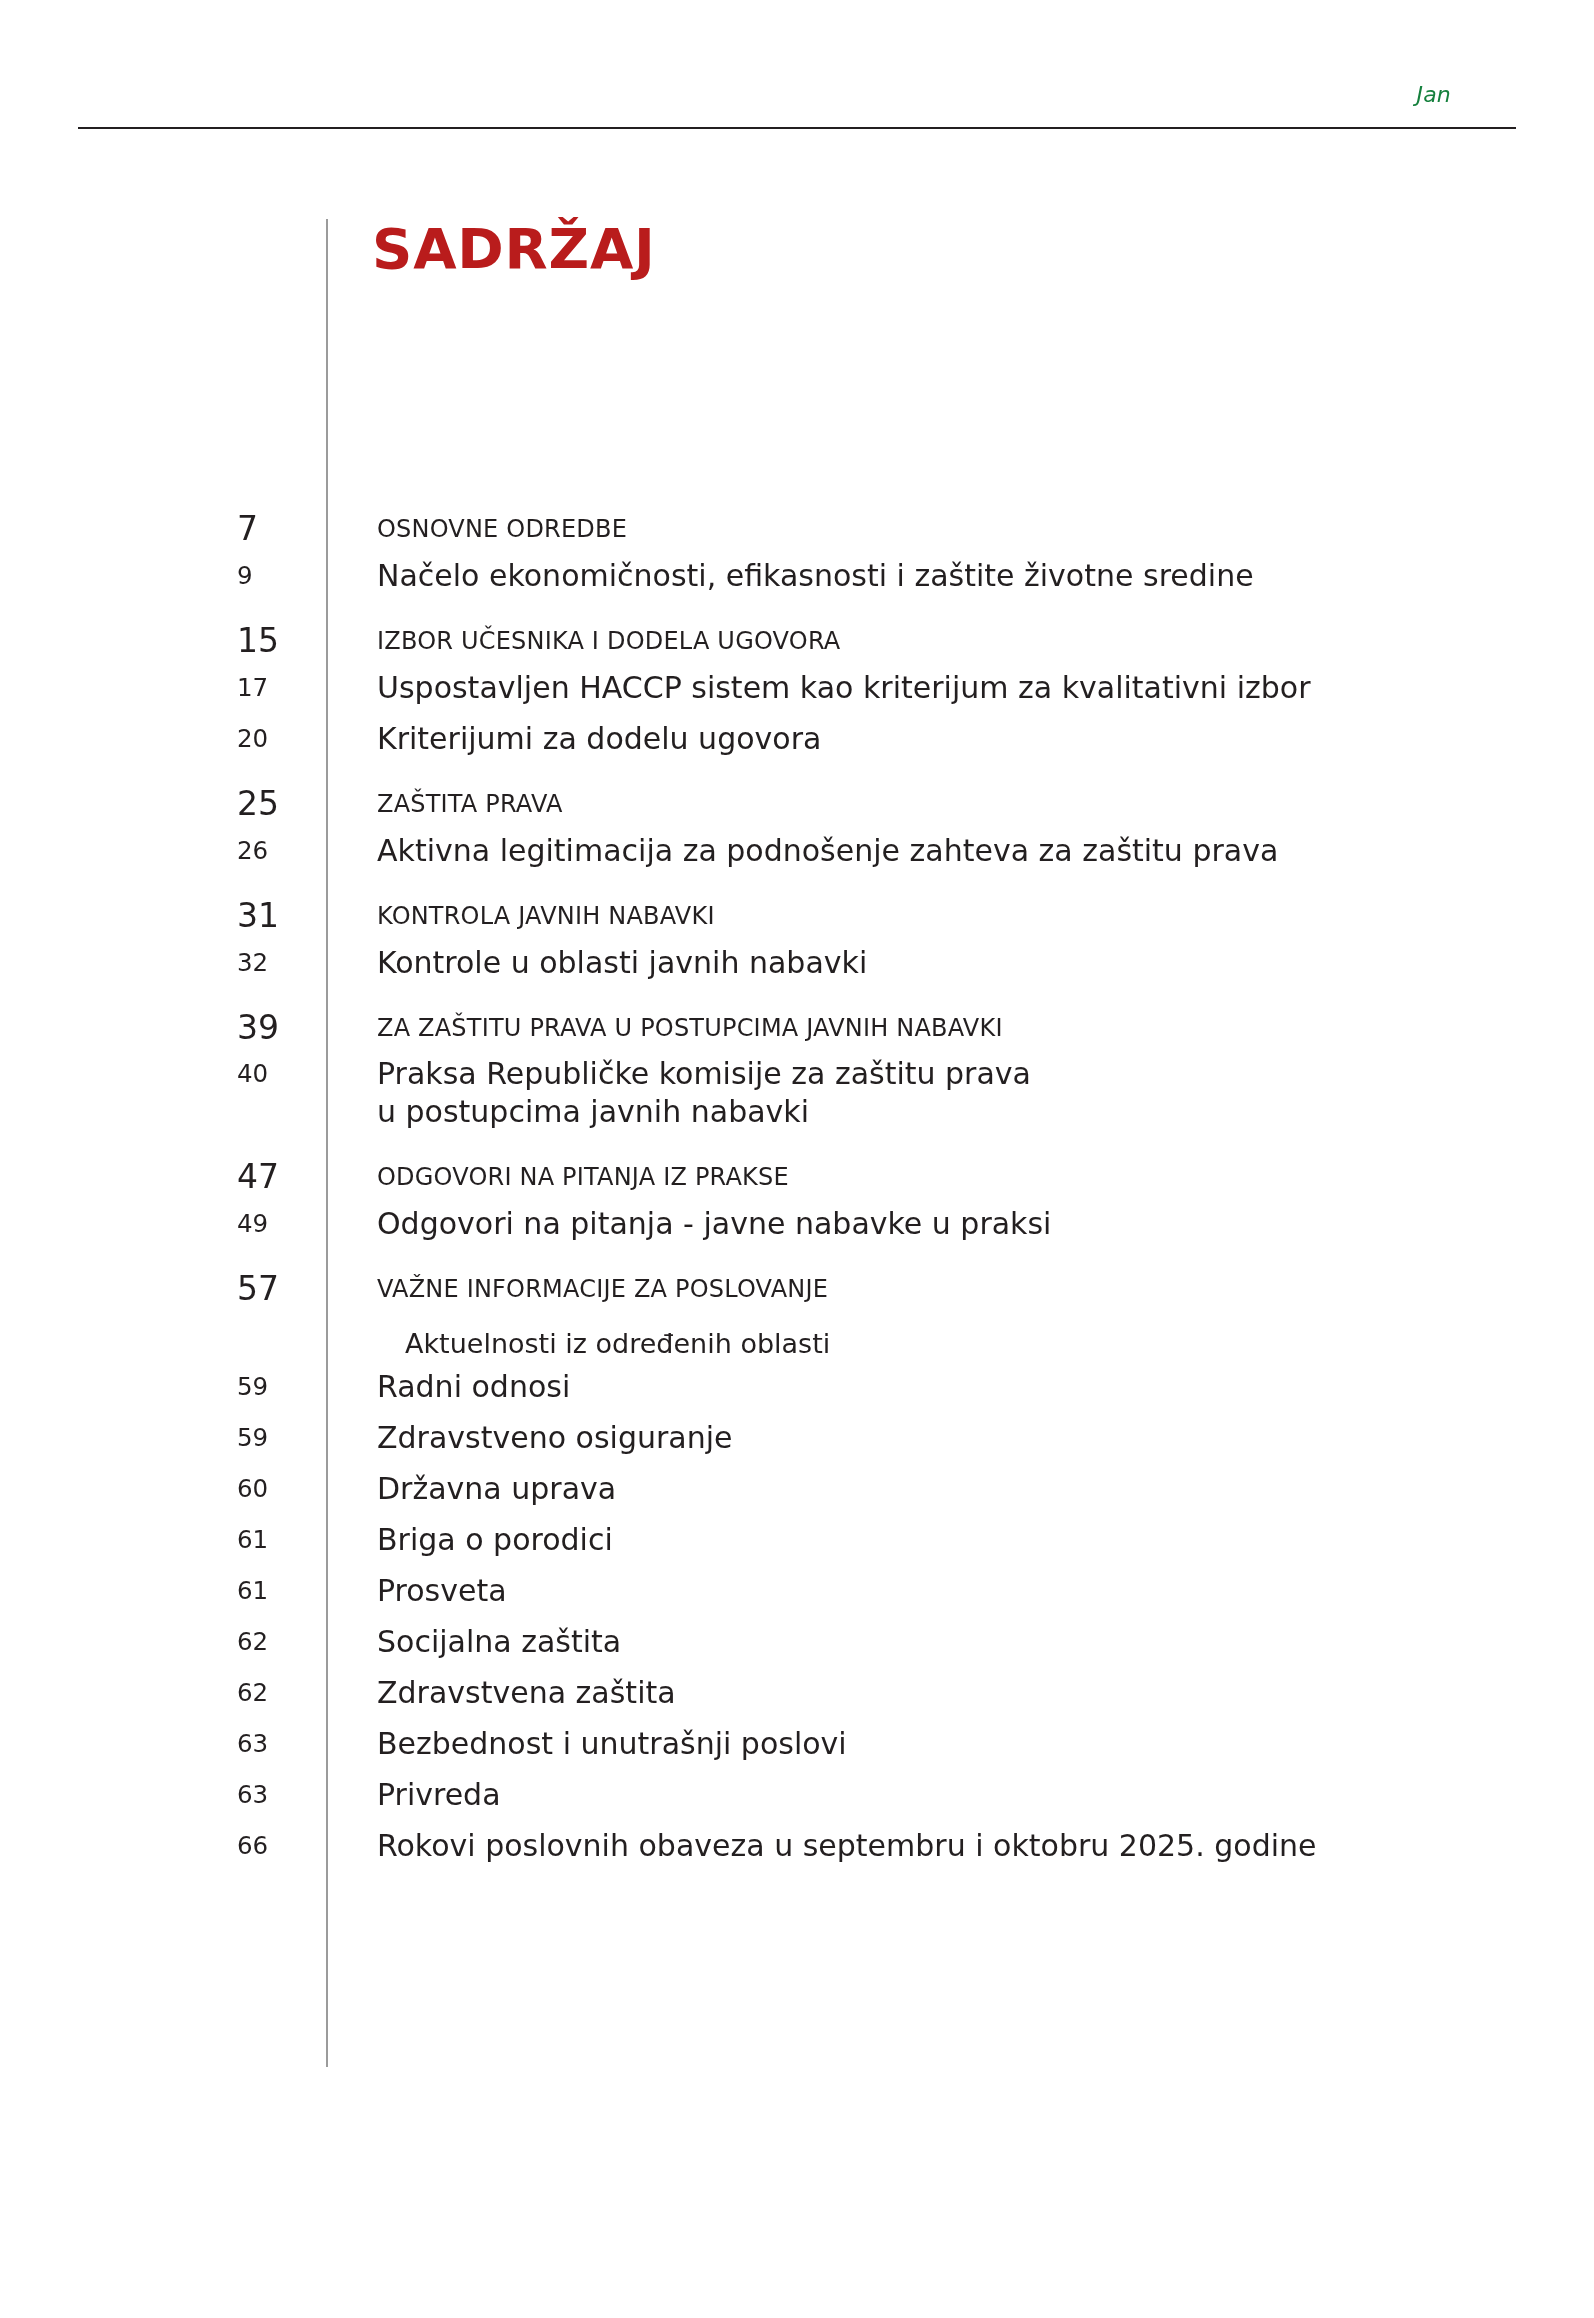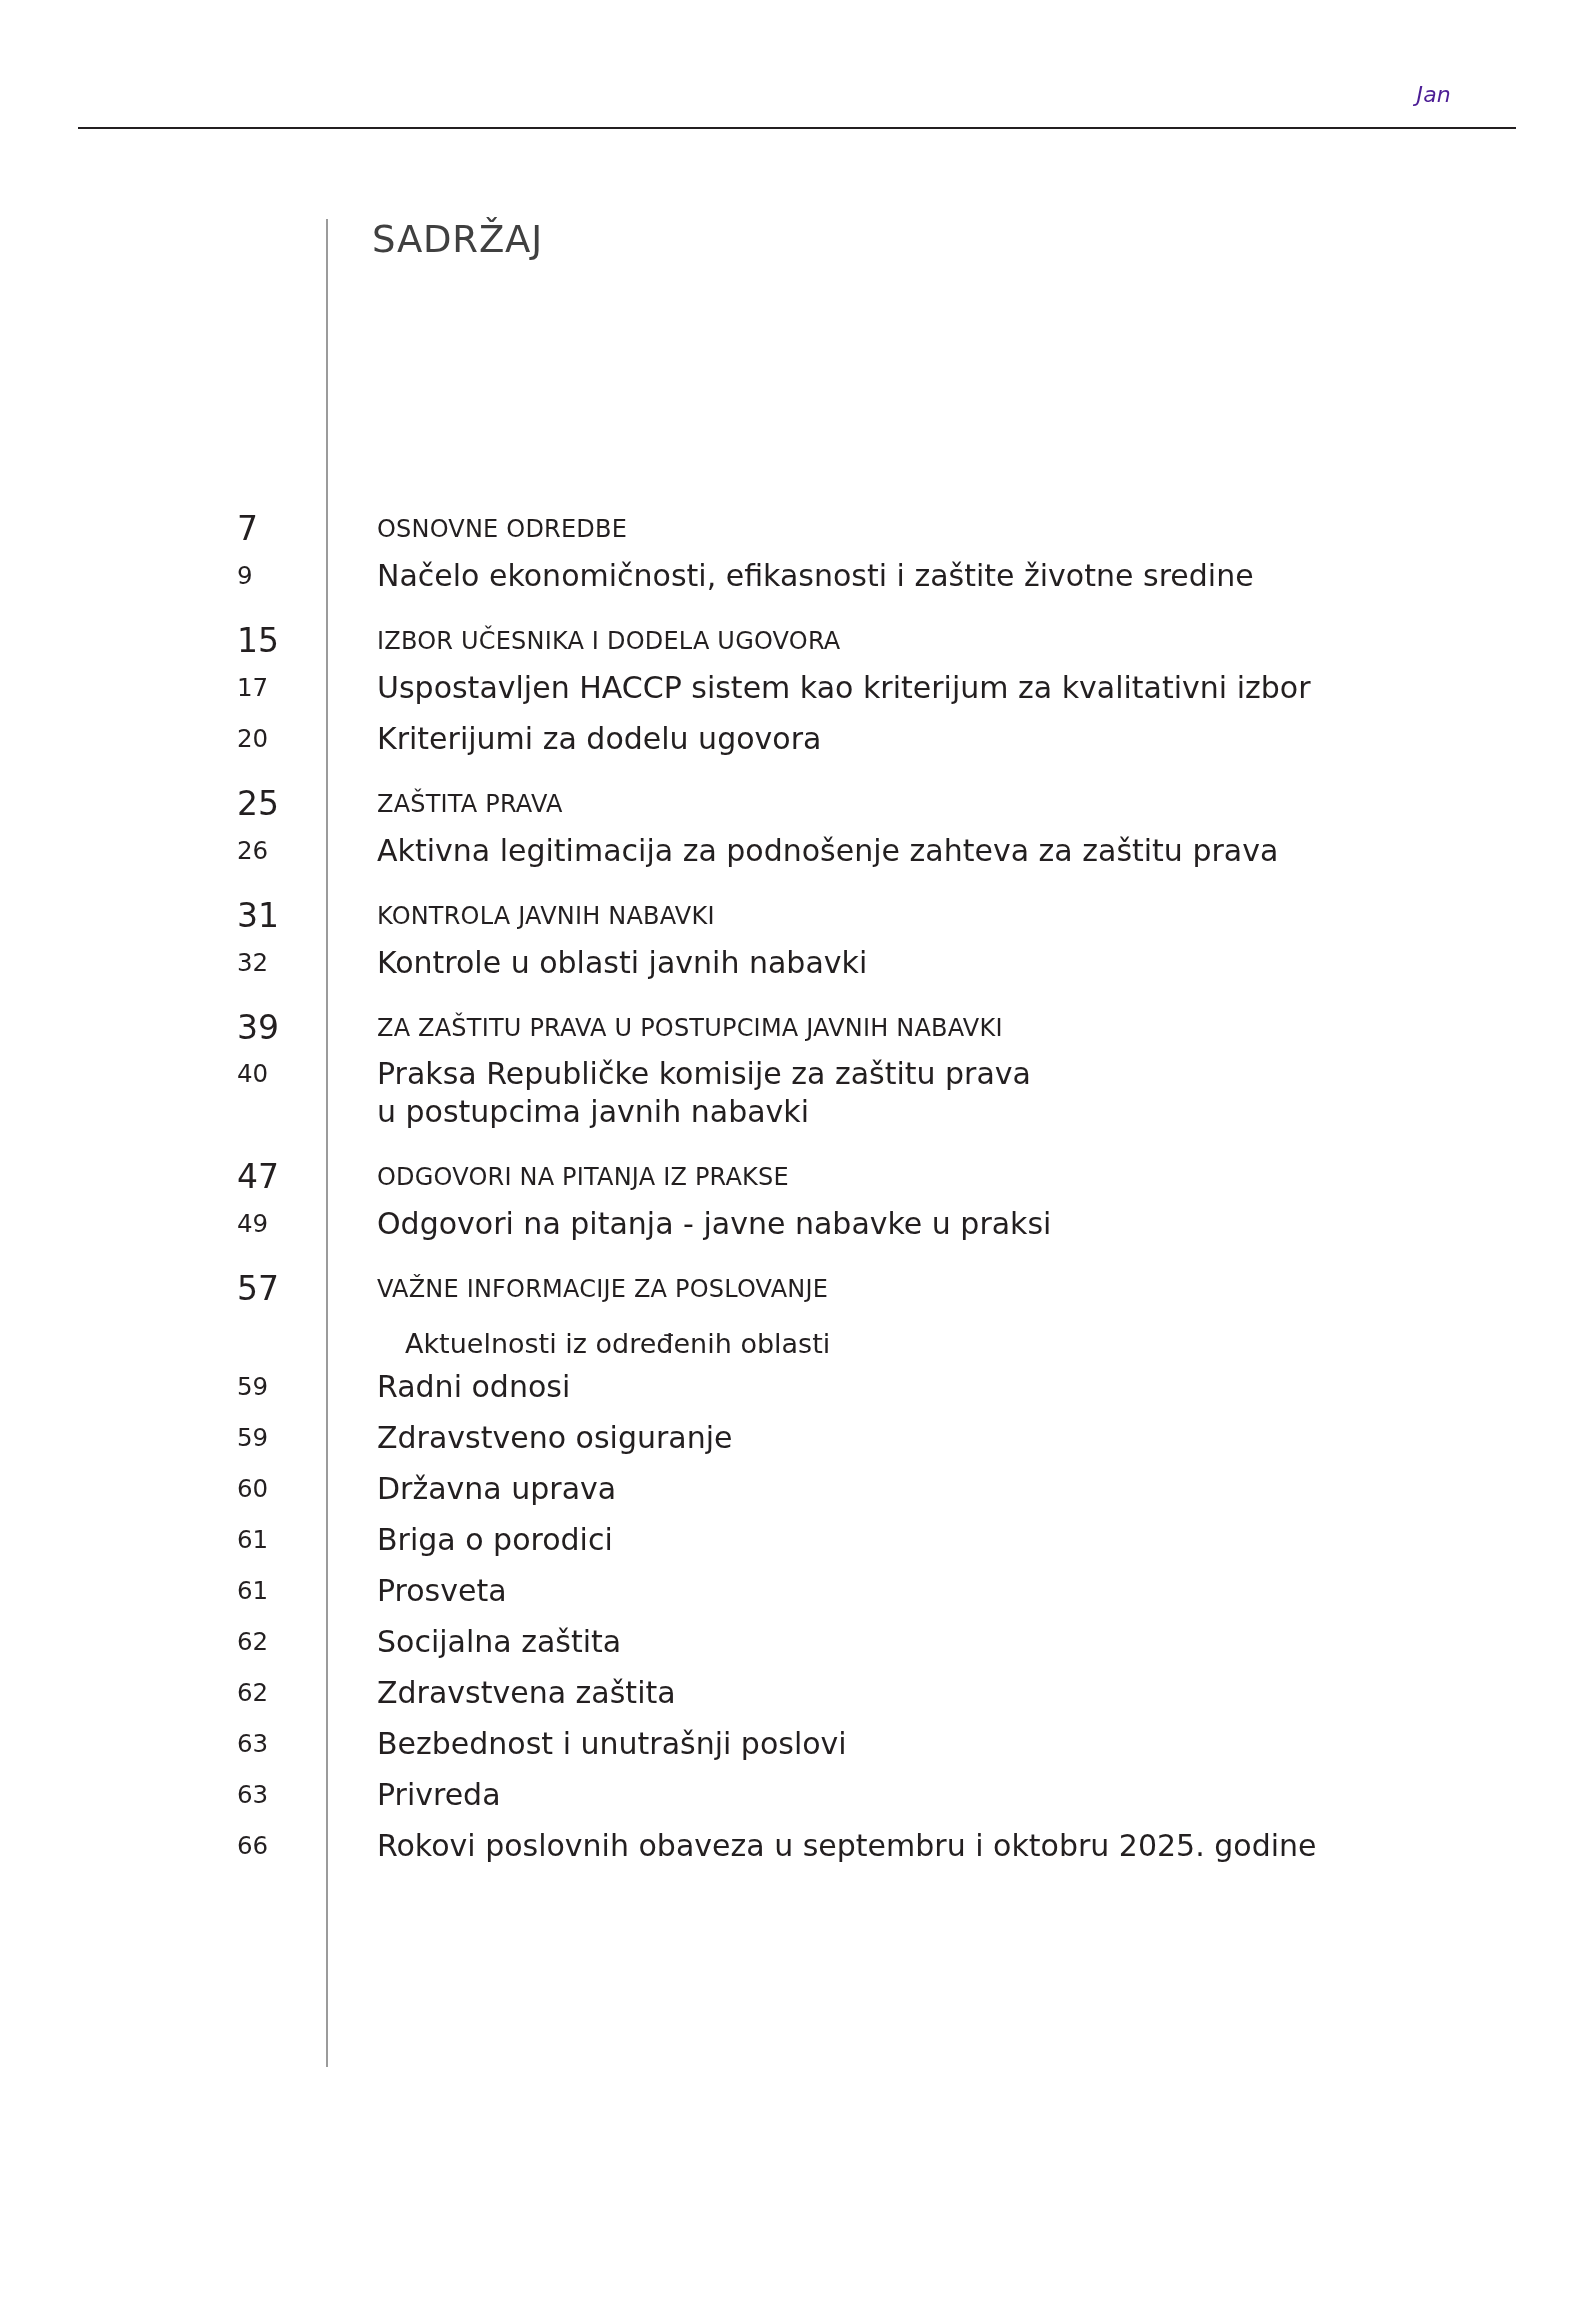--- a/index.html
+++ b/index.html
@@ -27,41 +27,41 @@
     left: 0;
     width: 1594px;
     height: 143px;
   }
   .header-label {
     position: absolute;
     right: 143px;
     top: 82px;
     font-style: italic;
     font-size: 22px;
-    color: #4c1d95;
+    color: #15803d;
     letter-spacing: 0.2px;
   }
   .header-rule {
     position: absolute;
     left: 78px;
     right: 78px;
     top: 127px;
     height: 1.6px;
     background: #231f20;
   }
 
   
   .toc-title {
     position: absolute;
     left: 372px;
     top: 221px;
-    font-size: 37px;
-    font-weight: 400;
+    font-size: 56px;
+    font-weight: 700;
     letter-spacing: 0.8px;
-    color: #404040;
+    color: #b91c1c;
     line-height: 1.0;
   }
 
   
   .divider {
     position: absolute;
     left: 326px;
     top: 219px;
     width: 1.6px;
     height: 1848px;

